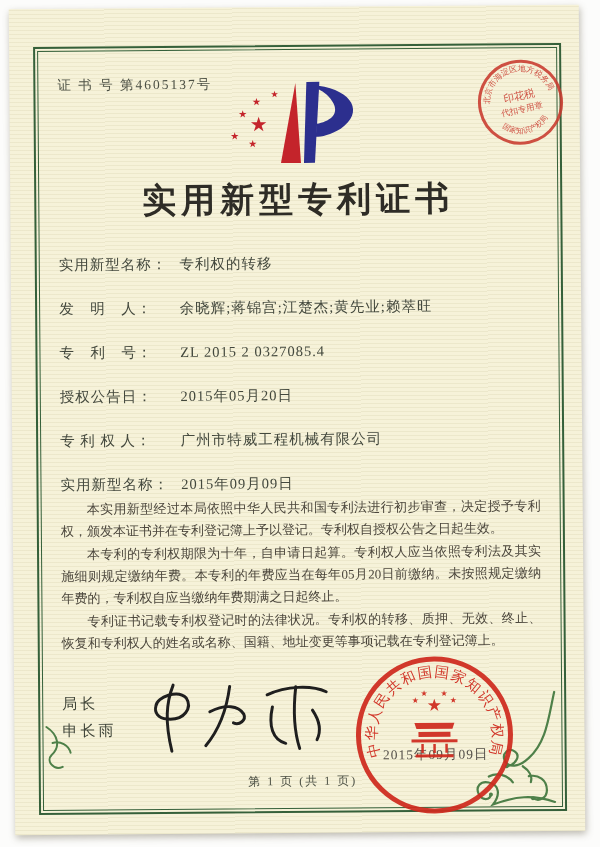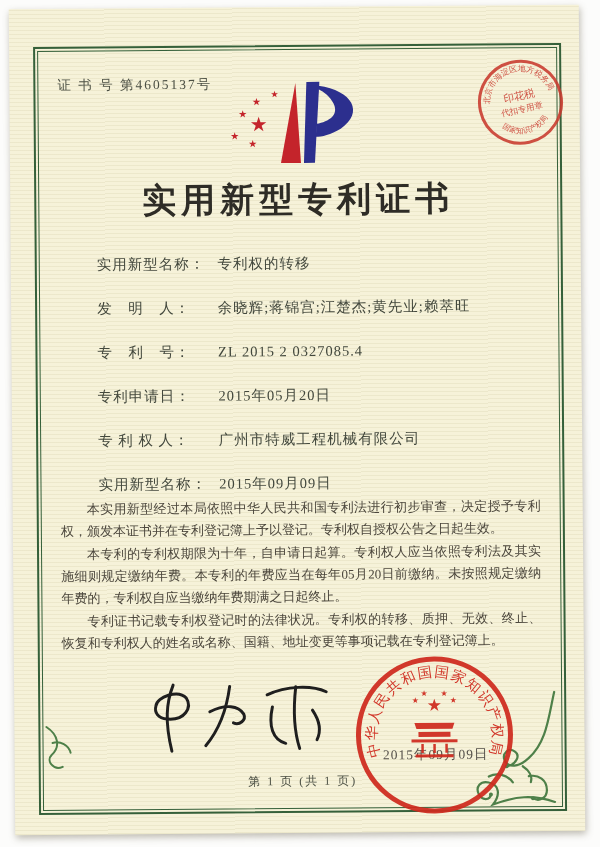--- a/index.html
+++ b/index.html
@@ -28,21 +28,21 @@
     position:absolute;left:22px;top:28px;
     font-size:13.5px;color:#4c5044;letter-spacing:2px;
   }
   .logo{position:absolute;left:187px;top:32px;width:160px;height:88px;}
   .title{
     position:absolute;left:0;right:0;top:130px;text-align:center;
     font-size:34px;font-weight:700;color:#2e2c26;letter-spacing:5px;
   }
   .fields{position:absolute;left:22px;right:20px;top:207px;}
   .field-row{height:44px;font-size:14.5px;color:#43483d;letter-spacing:1px;}
-  .field-row .lab{display:inline-block;min-width:112px;margin-left:38px;}
+  .field-row .lab{display:inline-block;min-width:112px;}
   .field-row .val{margin-left:4px;}
   .paras{
     position:absolute;left:22px;right:22px;top:450px;
     font-size:13px;line-height:1.72;color:#4b463c;text-align:justify;
   }
   .paras p{margin:0;text-indent:2em;}
   .signer{position:absolute;left:22px;top:642px;font-size:15px;color:#3e4338;letter-spacing:3px;line-height:1.8;}
   .signature{position:absolute;left:100px;top:622px;width:200px;height:92px;}
   .issue-date{
     position:absolute;left:300px;top:700px;width:190px;text-align:center;
@@ -93,39 +93,43 @@
           </div>
           <div class="field-row">
             <span class="lab">发　明　人：</span>
             <span class="val">余晓辉;蒋锦宫;江楚杰;黄先业;赖萃旺</span>
           </div>
           <div class="field-row">
             <span class="lab">专　利　号：</span>
             <span class="val">ZL 2015 2 0327085.4</span>
           </div>
           <div class="field-row">
-            <span class="lab">专利申请日：</span>
+            <span class="lab">授权公告日：</span>
             <span class="val">2015年05月20日</span>
           </div>
           <div class="field-row">
             <span class="lab">专 利 权 人：</span>
             <span class="val">广州市特威工程机械有限公司</span>
           </div>
           <div class="field-row">
             <span class="lab">实用新型名称：</span>
             <span class="val">2015年09月09日</span>
           </div>
         </div>
 
         <div class="paras">
           <p>本实用新型经过本局依照中华人民共和国专利法进行初步审查，决定授予专利权，颁发本证书并在专利登记簿上予以登记。专利权自授权公告之日起生效。</p>
           <p>本专利的专利权期限为十年，自申请日起算。专利权人应当依照专利法及其实施细则规定缴纳年费。本专利的年费应当在每年05月20日前缴纳。未按照规定缴纳年费的，专利权自应当缴纳年费期满之日起终止。</p>
           <p>专利证书记载专利权登记时的法律状况。专利权的转移、质押、无效、终止、恢复和专利权人的姓名或名称、国籍、地址变更等事项记载在专利登记簿上。</p>
         </div>
 
+        <div class="signer">
+          <div>局长</div>
+          <div>申长雨</div>
+        </div>
 
         <svg class="signature" viewBox="0 0 230 95">
           <g fill="none" stroke="#1f1f1f" stroke-width="3.4" stroke-linecap="round">
             <path d="M38,12 C30,32 28,54 36,88"></path>
             <path d="M18,36 C19,25 44,17 53,27 C60,38 51,53 31,51 C20,50 16,43 18,36"></path>
             <path d="M103,14 C100,36 92,62 75,82"></path>
             <path d="M80,43 C98,34 113,36 119,46 C122,53 114,59 107,56"></path>
             <path d="M146,24 C168,14 197,13 214,21"></path>
             <path d="M179,15 C176,40 176,64 183,86"></path>
             <path d="M152,38 C147,60 152,76 167,80"></path>

